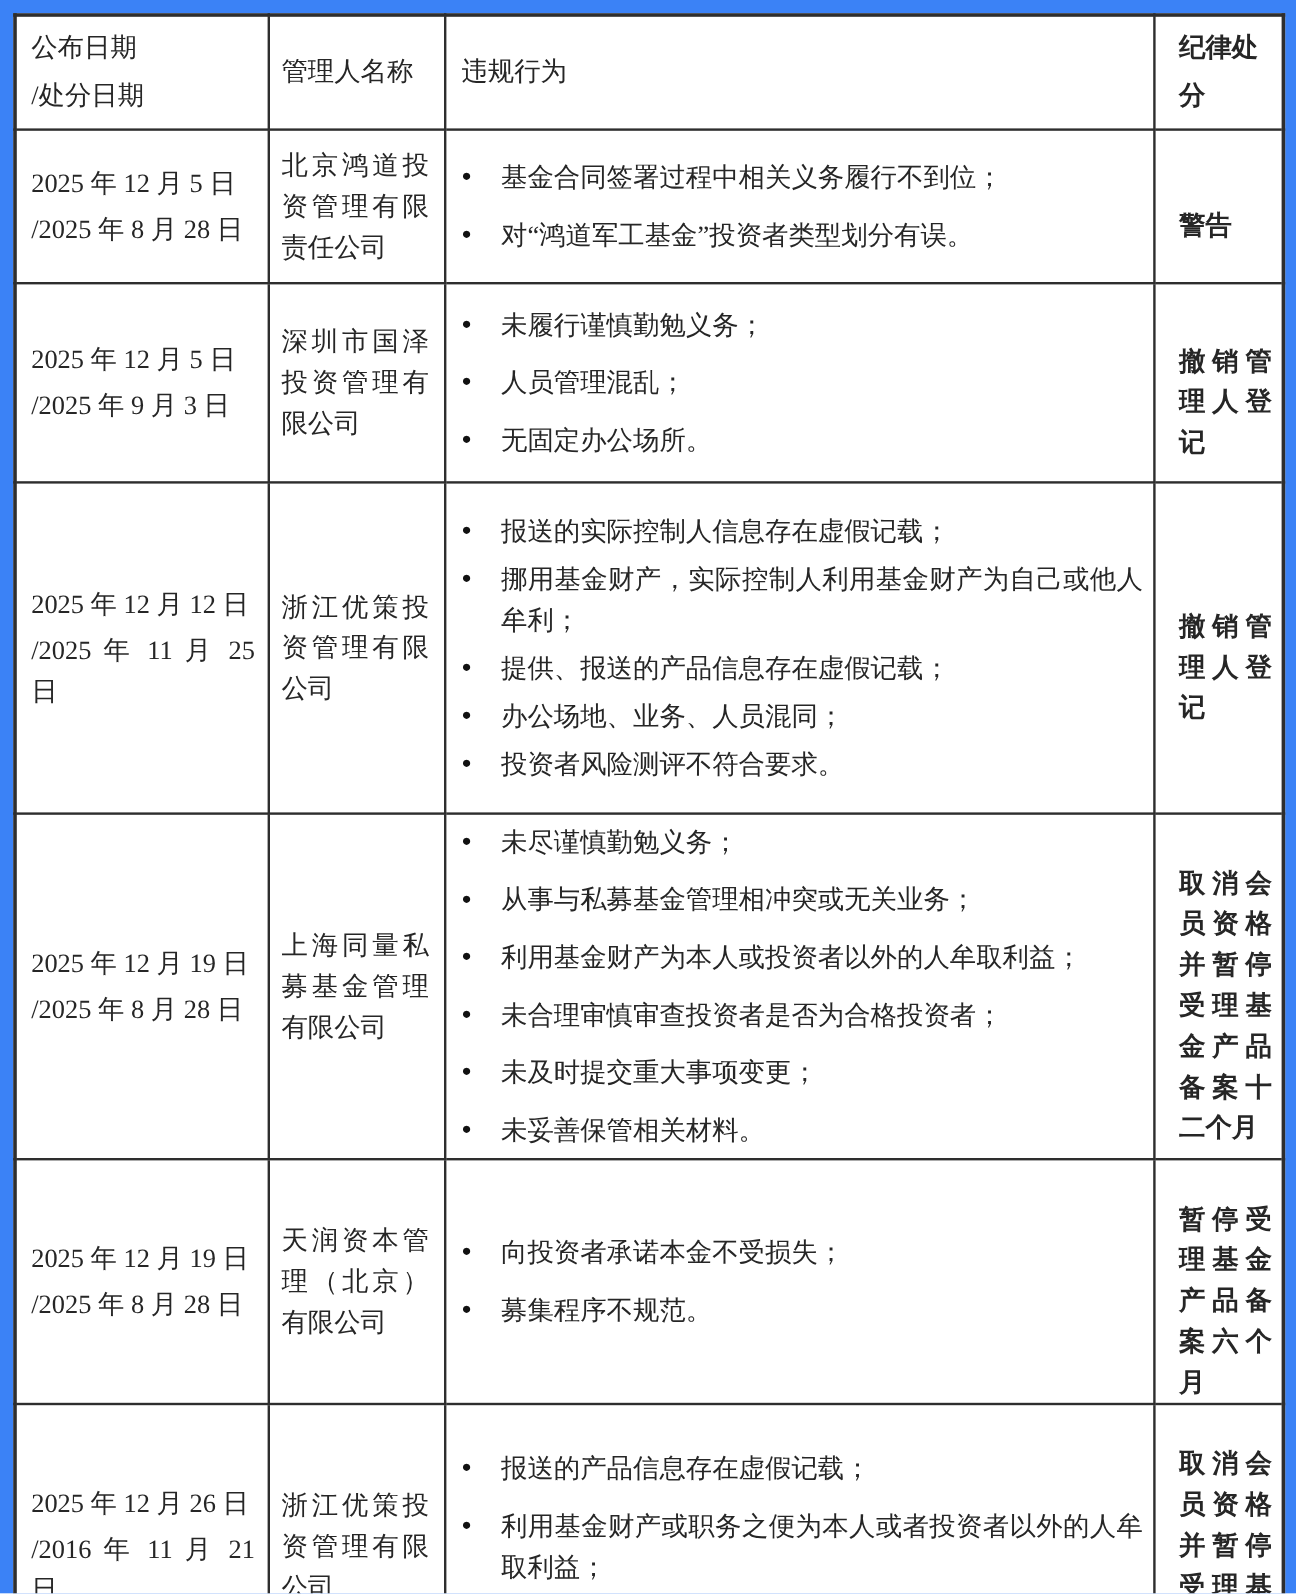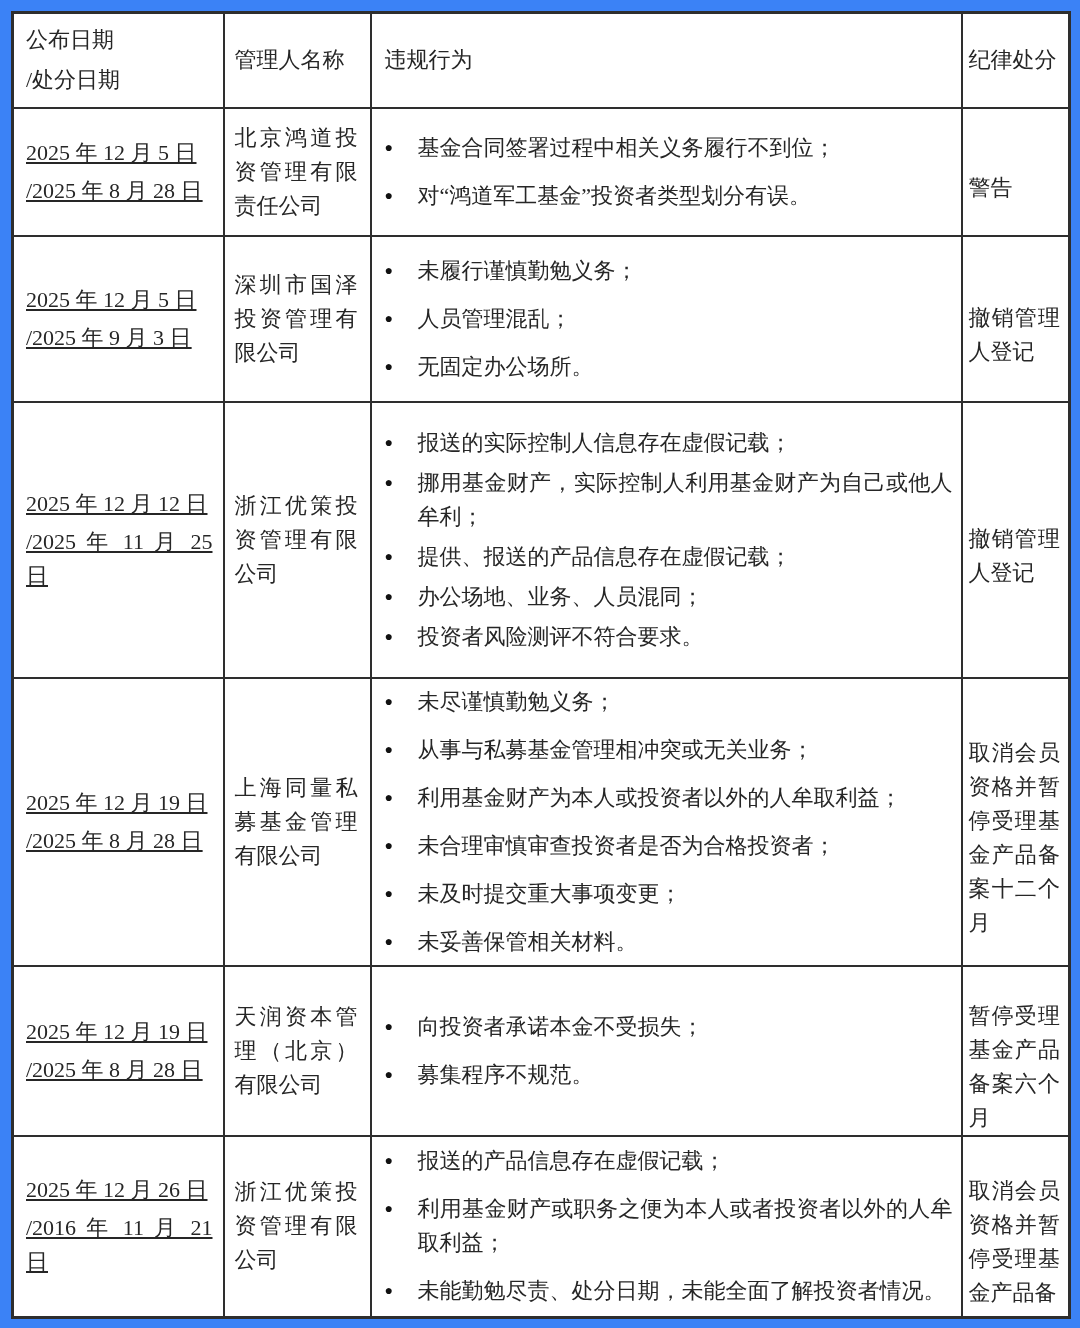--- a/index.html
+++ b/index.html
@@ -24,33 +24,33 @@
     vertical-align:middle;
     font-size:22px;
     font-weight:normal;
     padding:0;
     overflow:hidden;
   }
   
   .c1{padding-left:12px;padding-right:10px;text-align:left;}
   .c2{padding-left:10px;padding-right:12px;}
   .c3{padding-left:13px;padding-right:8px;}
-  .c4{padding-left:6px;padding-right:8px;}
+  .c4{padding-left:20px;padding-right:8px;font-weight:bold;}
   
   tr.rh{height:95px;}
   .hline{line-height:40px;text-align:left;}
   
   tr.r0{height:128px;}
   tr.r1{height:166px;}
   tr.r2{height:276px;}
   tr.r3{height:288px;}
   tr.r4{height:166px;}
   tr.r5{height:182px;}
   
-  .dateblock div{line-height:34px;text-align:justify;text-justify:inter-ideograph;text-decoration:underline;}
+  .dateblock div{line-height:34px;text-align:justify;text-justify:inter-ideograph;}
   .dateblock div + div{margin-top:4px;}
   
   .mname{line-height:34px;text-align:justify;text-justify:inter-ideograph;}
   
   .vitem{display:flex;align-items:flex-start;}
   .vitem + .vitem{margin-top:14px;}
   tr.r2 .vitem + .vitem{margin-top:6px;}
   .bullet{
     flex:0 0 33px;width:33px;
     font-size:14px;line-height:34px;

